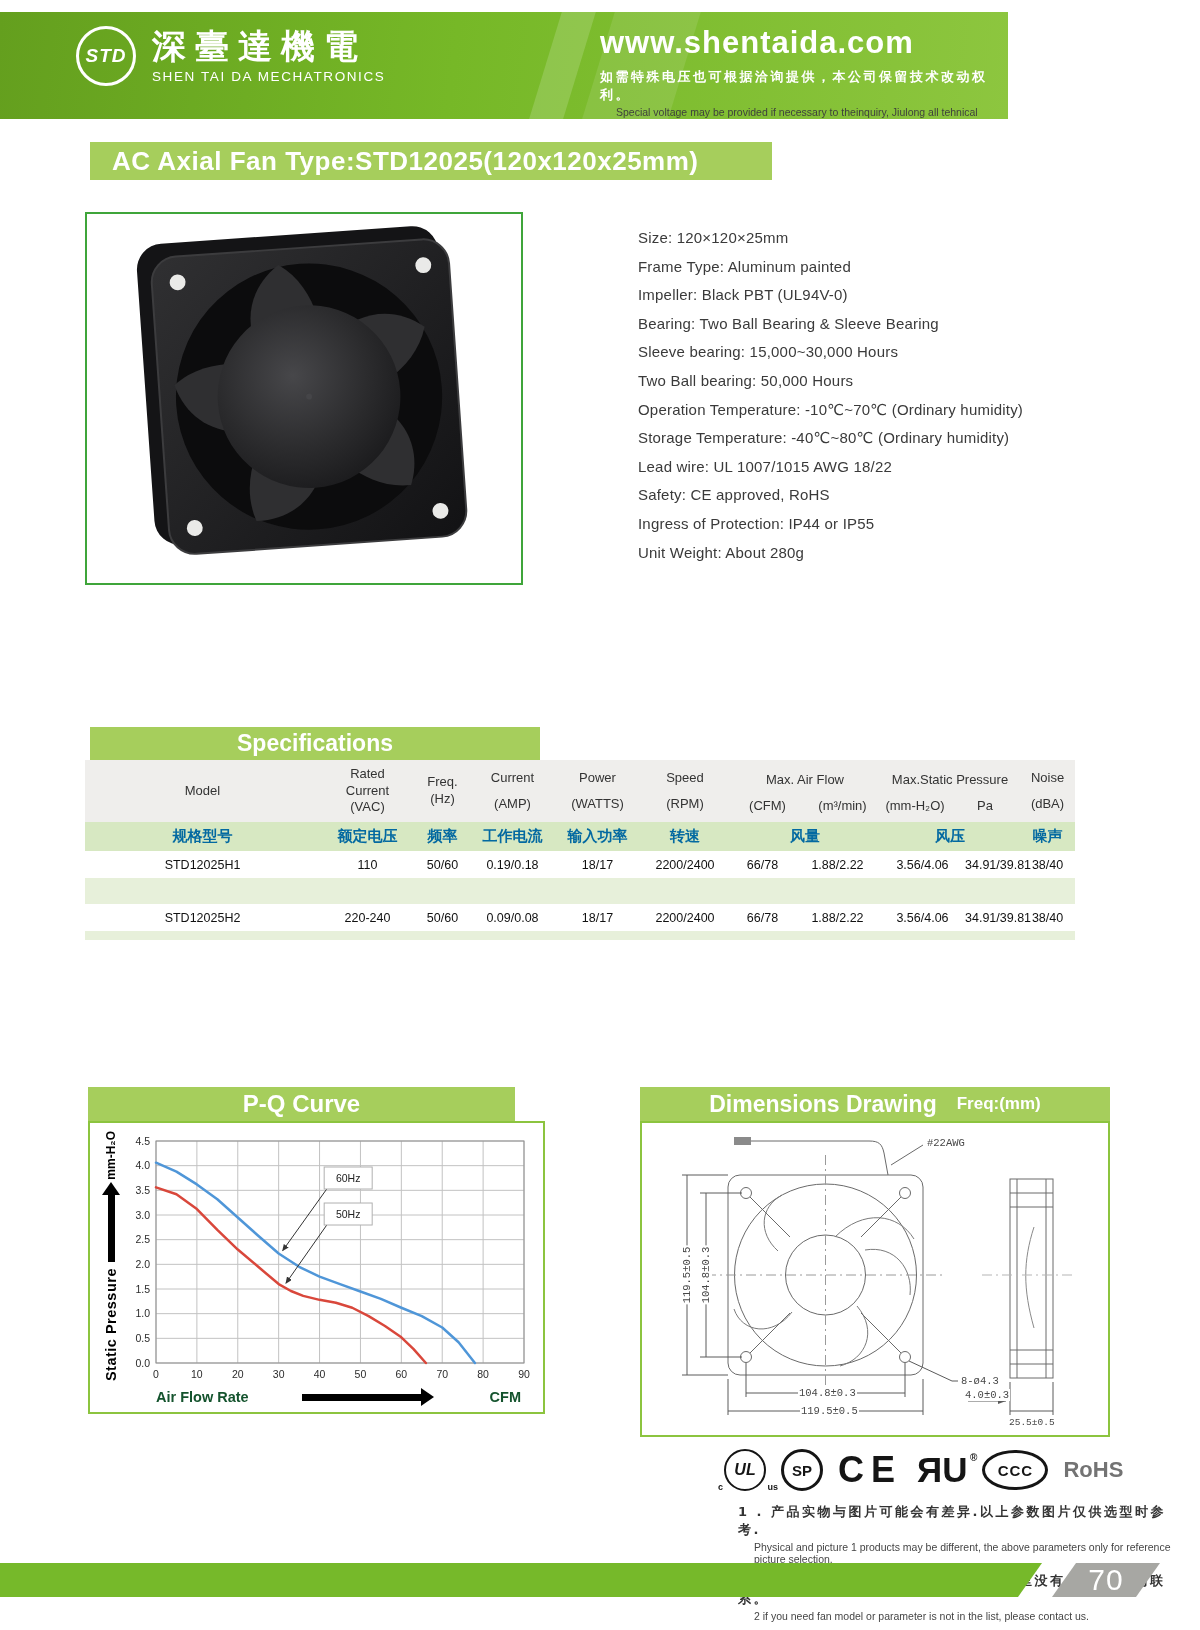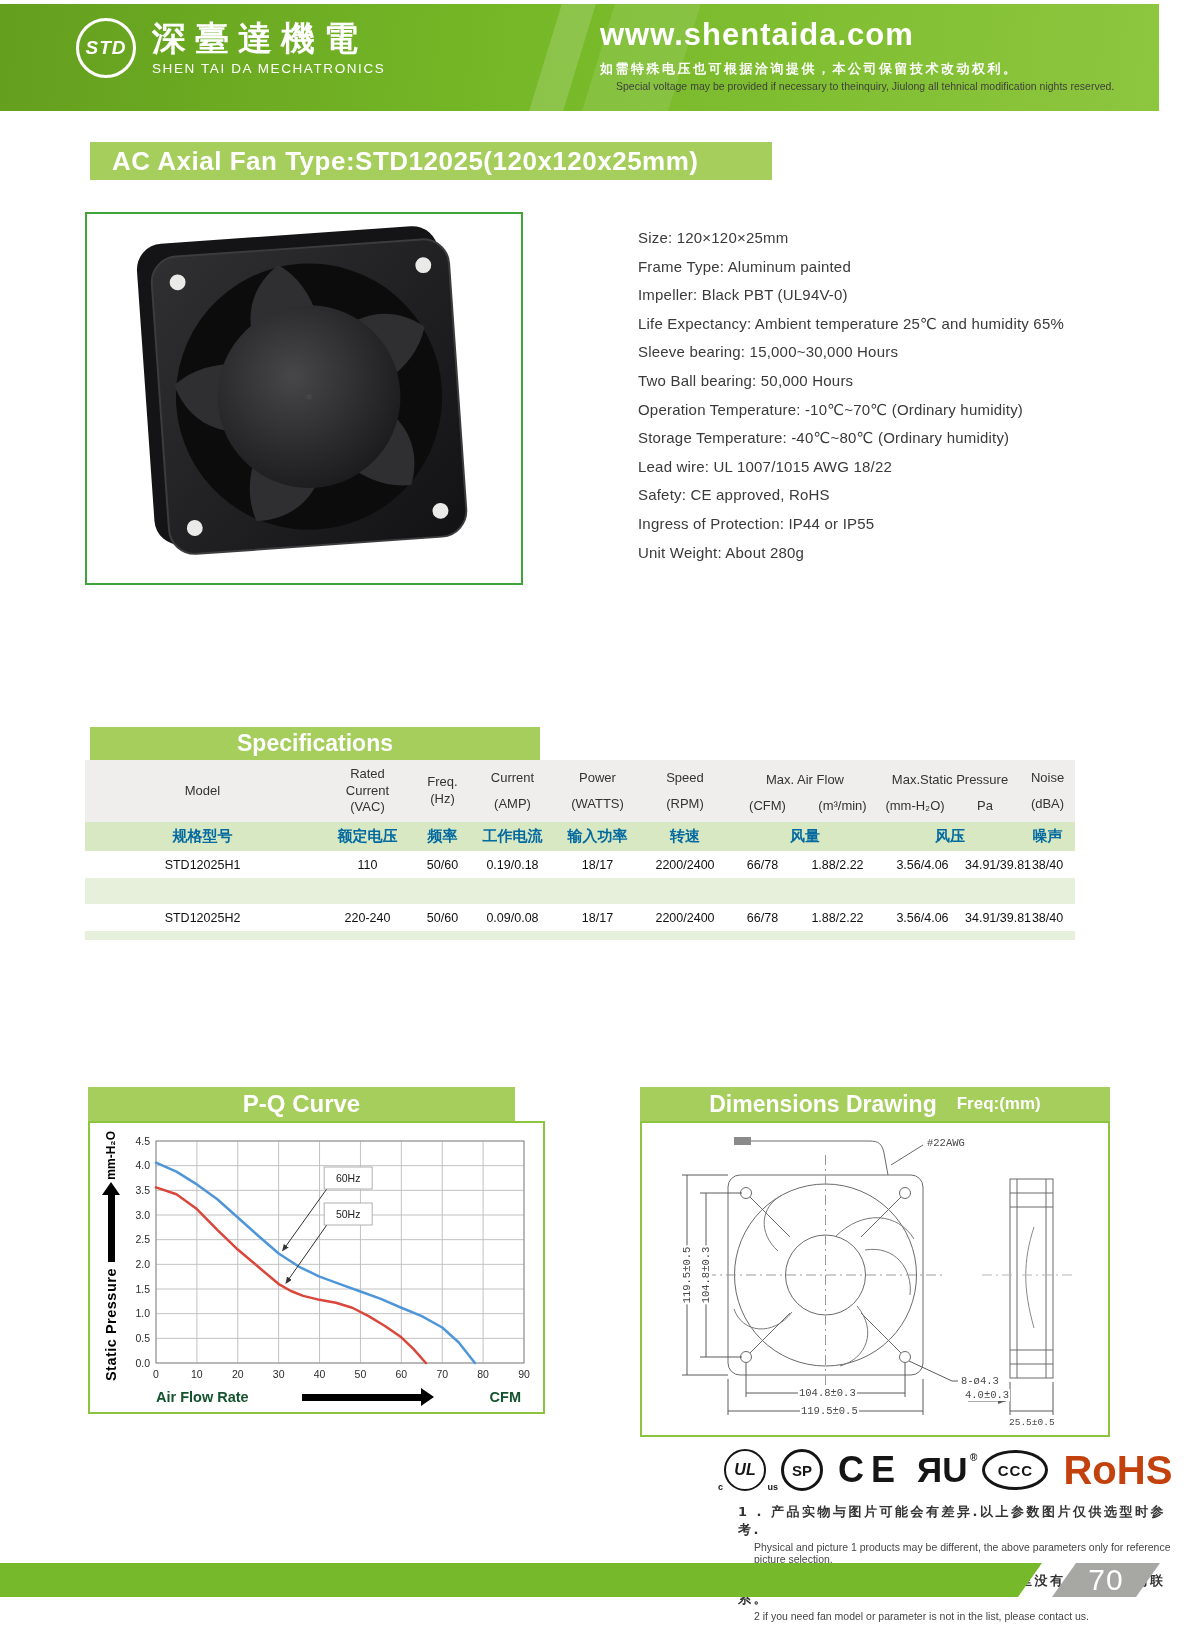--- a/index.html
+++ b/index.html
@@ -1,20 +1,20 @@
 <!DOCTYPE html>
 <html><head>
 <meta charset="utf-8">
 <style>
   * { margin:0; padding:0; box-sizing:border-box; }
   body { background:#888; font-family:"Liberation Sans","DejaVu Sans",sans-serif; }
   .page { position:relative; width:1200px; height:1630px; background:#fff; margin:0 auto; overflow:hidden; }
 
   
-  .header { position:absolute; left:0; top:4px; width:1159px; height:107px;
+  .header { position:absolute; left:0; top:12px; width:1008px; height:107px;
     background:linear-gradient(97deg,#649f1e 0%,#76b827 45%,#8dc63f 100%); overflow:hidden; }
   .header .stripe1 { position:absolute; left:545px; top:-15px; width:34px; height:140px;
     background:rgba(255,255,255,.16); transform:skewX(-17deg); }
   .header .stripe2 { position:absolute; left:598px; top:-15px; width:86px; height:140px;
     background:rgba(255,255,255,.10); transform:skewX(-17deg); }
   .logo-wrap { position:absolute; left:76px; top:14px; display:flex; align-items:center; }
   .logo-circle { width:60px; height:60px; border:3px solid #fff; border-radius:50%;
     display:flex; align-items:center; justify-content:center; color:#fff;
     font-style:italic; font-weight:bold; font-size:19px; letter-spacing:1px; }
   .brand { margin-left:16px; color:#fff; }
@@ -101,21 +101,21 @@
   .mark-circ .sub-c { position:absolute; left:-8px; bottom:-3px; font-size:9px; font-style:normal; }
   .mark-circ .sub-us { position:absolute; right:-14px; bottom:-3px; font-size:9px; font-style:normal;padding-left:12px; }
   .mark-csa { width:42px; height:42px; border:3px solid #151515; border-radius:50%;
     display:flex; align-items:center; justify-content:center; font-weight:bold; font-size:15px; }
   .mark-ce { font-size:36px; font-weight:bold; letter-spacing:7px; }
   .mark-ru { font-size:35px; font-weight:bold; position:relative; }
   .mark-ru sup { font-size:10px; position:absolute; top:2px; right:-10px; }
   .mark-ccc { width:66px; height:40px; border:3px solid #151515; border-radius:50%;
     display:flex; align-items:center; justify-content:center; font-weight:bold;
     font-size:15px; letter-spacing:1px; }
-  .mark-rohs { font-size:40px; font-weight:bold; color:#c2410c; }
+  .mark-rohs { font-size:22px; font-weight:bold; color:#737373; }
 
   
   .notes { position:absolute; left:738px; top:1496px; width:440px; color:#333; }
   .note-cn { font-size:13px; font-weight:bold; letter-spacing:2.5px;
     font-family:"DejaVu Sans","Liberation Sans",sans-serif; }
   .note-en { font-size:10.5px; margin:2px 0 7px 16px; color:#3c3c3c; }
 
   
   .fb-green { position:absolute; left:0; top:1563px; width:1042px; height:34px;
     background:#76b92a; clip-path:polygon(0 0,100% 0,calc(100% - 24px) 100%,0 100%); }
@@ -181,21 +181,21 @@
           <circle cx="348" cy="308" r="8"></circle>
         </g>
       </g>
     </svg>
   </div>
 
   <ul class="spec-list">
       <li>Size: 120×120×25mm</li>
       <li>Frame Type: Aluminum painted</li>
       <li>Impeller: Black PBT (UL94V-0)</li>
-      <li>Life Expectancy: Ambient temperature 25℃ and humidity 65%</li>
+      <li>Bearing: Two Ball Bearing &amp; Sleeve Bearing</li>
       <li>Sleeve bearing: 15,000~30,000 Hours</li>
       <li>Two Ball bearing: 50,000 Hours</li>
       <li>Operation Temperature: -10℃~70℃ (Ordinary humidity)</li>
       <li>Storage Temperature: -40℃~80℃ (Ordinary humidity)</li>
       <li>Lead wire: UL 1007/1015 AWG 18/22</li>
       <li>Safety: CE approved, RoHS</li>
       <li>Ingress of Protection: IP44 or IP55</li>
       <li>Unit Weight: About 280g</li>
     </ul>
 

